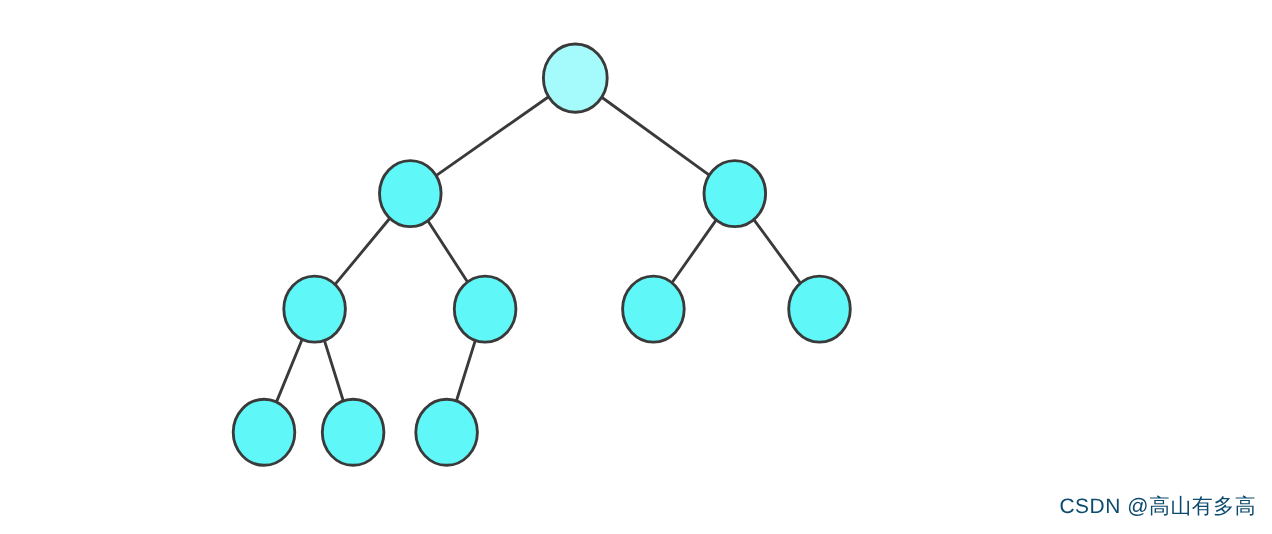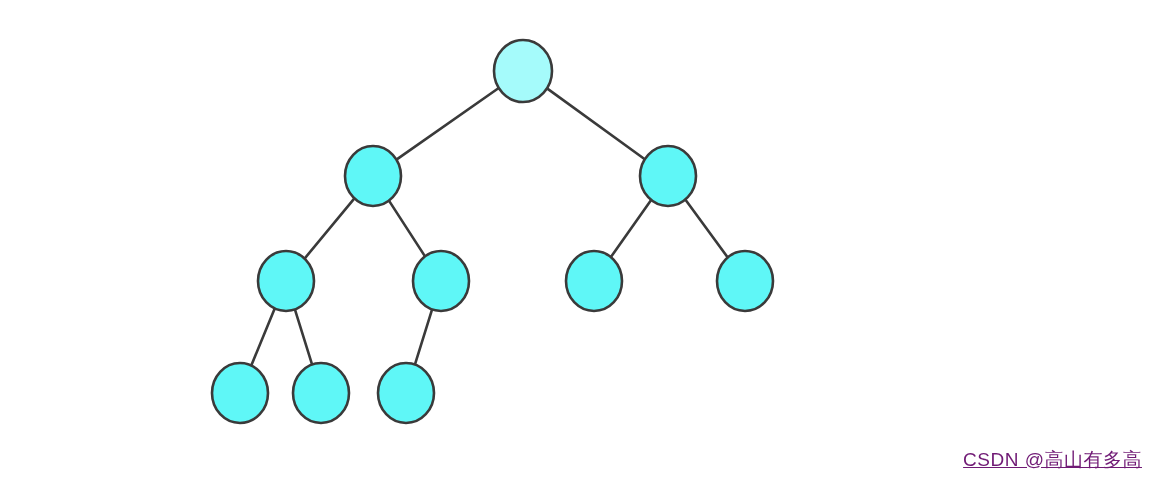--- a/index.html
+++ b/index.html
@@ -36,24 +36,23 @@
     stroke: #3a3a3a;
     stroke-width: 2.6;
   }
   .watermark {
     position: absolute;
     right: 14px;
     bottom: 12px;
     font-family: "Liberation Sans", "DejaVu Sans", sans-serif;
     font-size: 19px;
     letter-spacing: 0.5px;
-    color: #701a75;
+    color: #0c4a6e;
     white-space: nowrap;
     user-select: none;
-    text-decoration: underline;
   }
 </style>
 </head>
 <body>
 
 <div id="canvas">
 
   <svg id="tree-svg" viewBox="0 0 1156 485" preserveAspectRatio="xMidYMid meet">
     <g id="edge-layer">
         <line x1="498.74" y1="87.98" x2="396.44" y2="159.59" class="tree-edge" stroke="#3a3a3a" stroke-width="2.6"></line>

